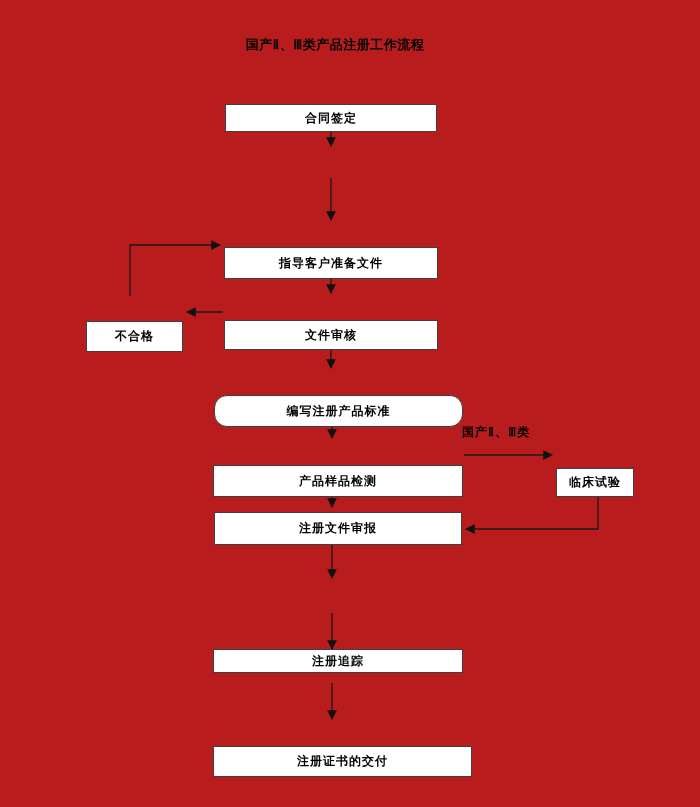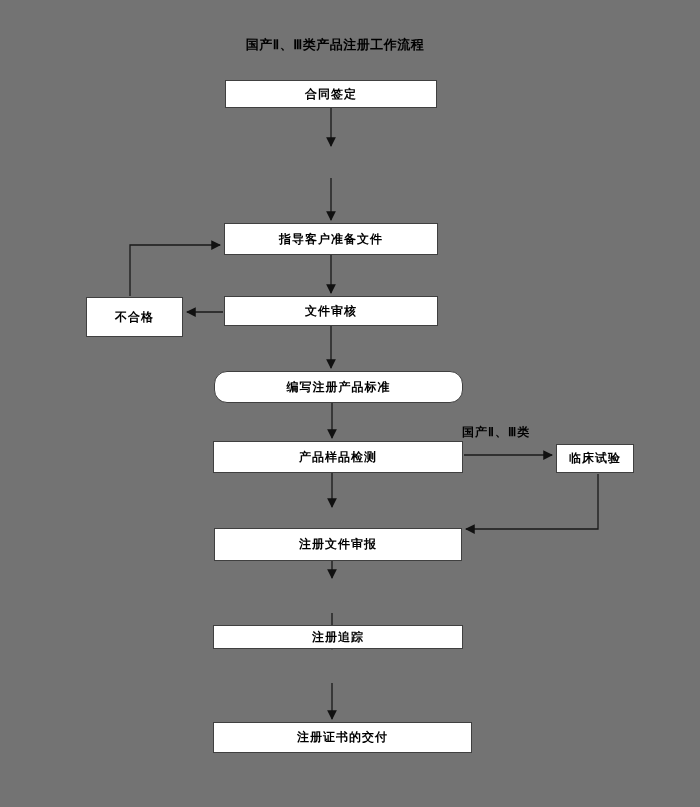--- a/index.html
+++ b/index.html
@@ -1,20 +1,20 @@
 <!DOCTYPE html>
 <html><head>
 <meta charset="utf-8">
 <style>
   html, body { margin: 0; padding: 0; background: #ffffff; }
   #canvas {
     position: relative;
     width: 700px;
     height: 807px;
-    background: #737373;
+    background: #b91c1c;
     font-family: Liberation Sans, sans-serif;
     color: #000000;
     overflow: hidden;
   }
   #title {
     position: absolute;
     left: 165px;
     top: 36px;
     width: 340px;
     text-align: center;
@@ -27,30 +27,31 @@
     box-sizing: border-box;
     border: 1.5px solid #404040;
     background: #ffffff;
     display: flex;
     align-items: center;
     justify-content: center;
     font-size: 12px;
     font-weight: bold;
     letter-spacing: 1px;
     white-space: nowrap;
+    margin-top: 24px;
   }
   .n-contract       { left:225px; top:80px;  width:212px; height:28px; }
   .n-classification { left:225px; top:149px; width:212px; height:29px; }
   .n-guide          { left:224px; top:223px; width:214px; height:32px; }
   .n-review         { left:224px; top:296px; width:214px; height:30px; }
-  .n-unqualified    { left:86px;  top:297px; width:97px;  height:40px; }
+  .n-unqualified    { left:86px;  top:297px; width:97px;  height:31px; }
   .n-standard       { left:214px; top:371px; width:249px; height:32px;border-radius:13px; }
   .n-testing        { left:213px; top:441px; width:250px; height:32px; }
   .n-clinical       { left:556px; top:444px; width:78px;  height:29px; }
-  .n-submission     { left:214px; top:528px; width:248px; height:33px; }
+  .n-submission     { left:214px; top:488px; width:248px; height:33px; }
   .n-approval       { left:214px; top:581px; width:249px; height:32px; }
   .n-tracking       { left:213px; top:625px; width:250px; height:24px; }
   .n-delivery       { left:213px; top:722px; width:259px; height:31px; }
   #edge-label {
     position: absolute;
     left: 462px;
     top: 424px;
     font-size: 12px;
     font-weight: bold;
     letter-spacing: 1px;

